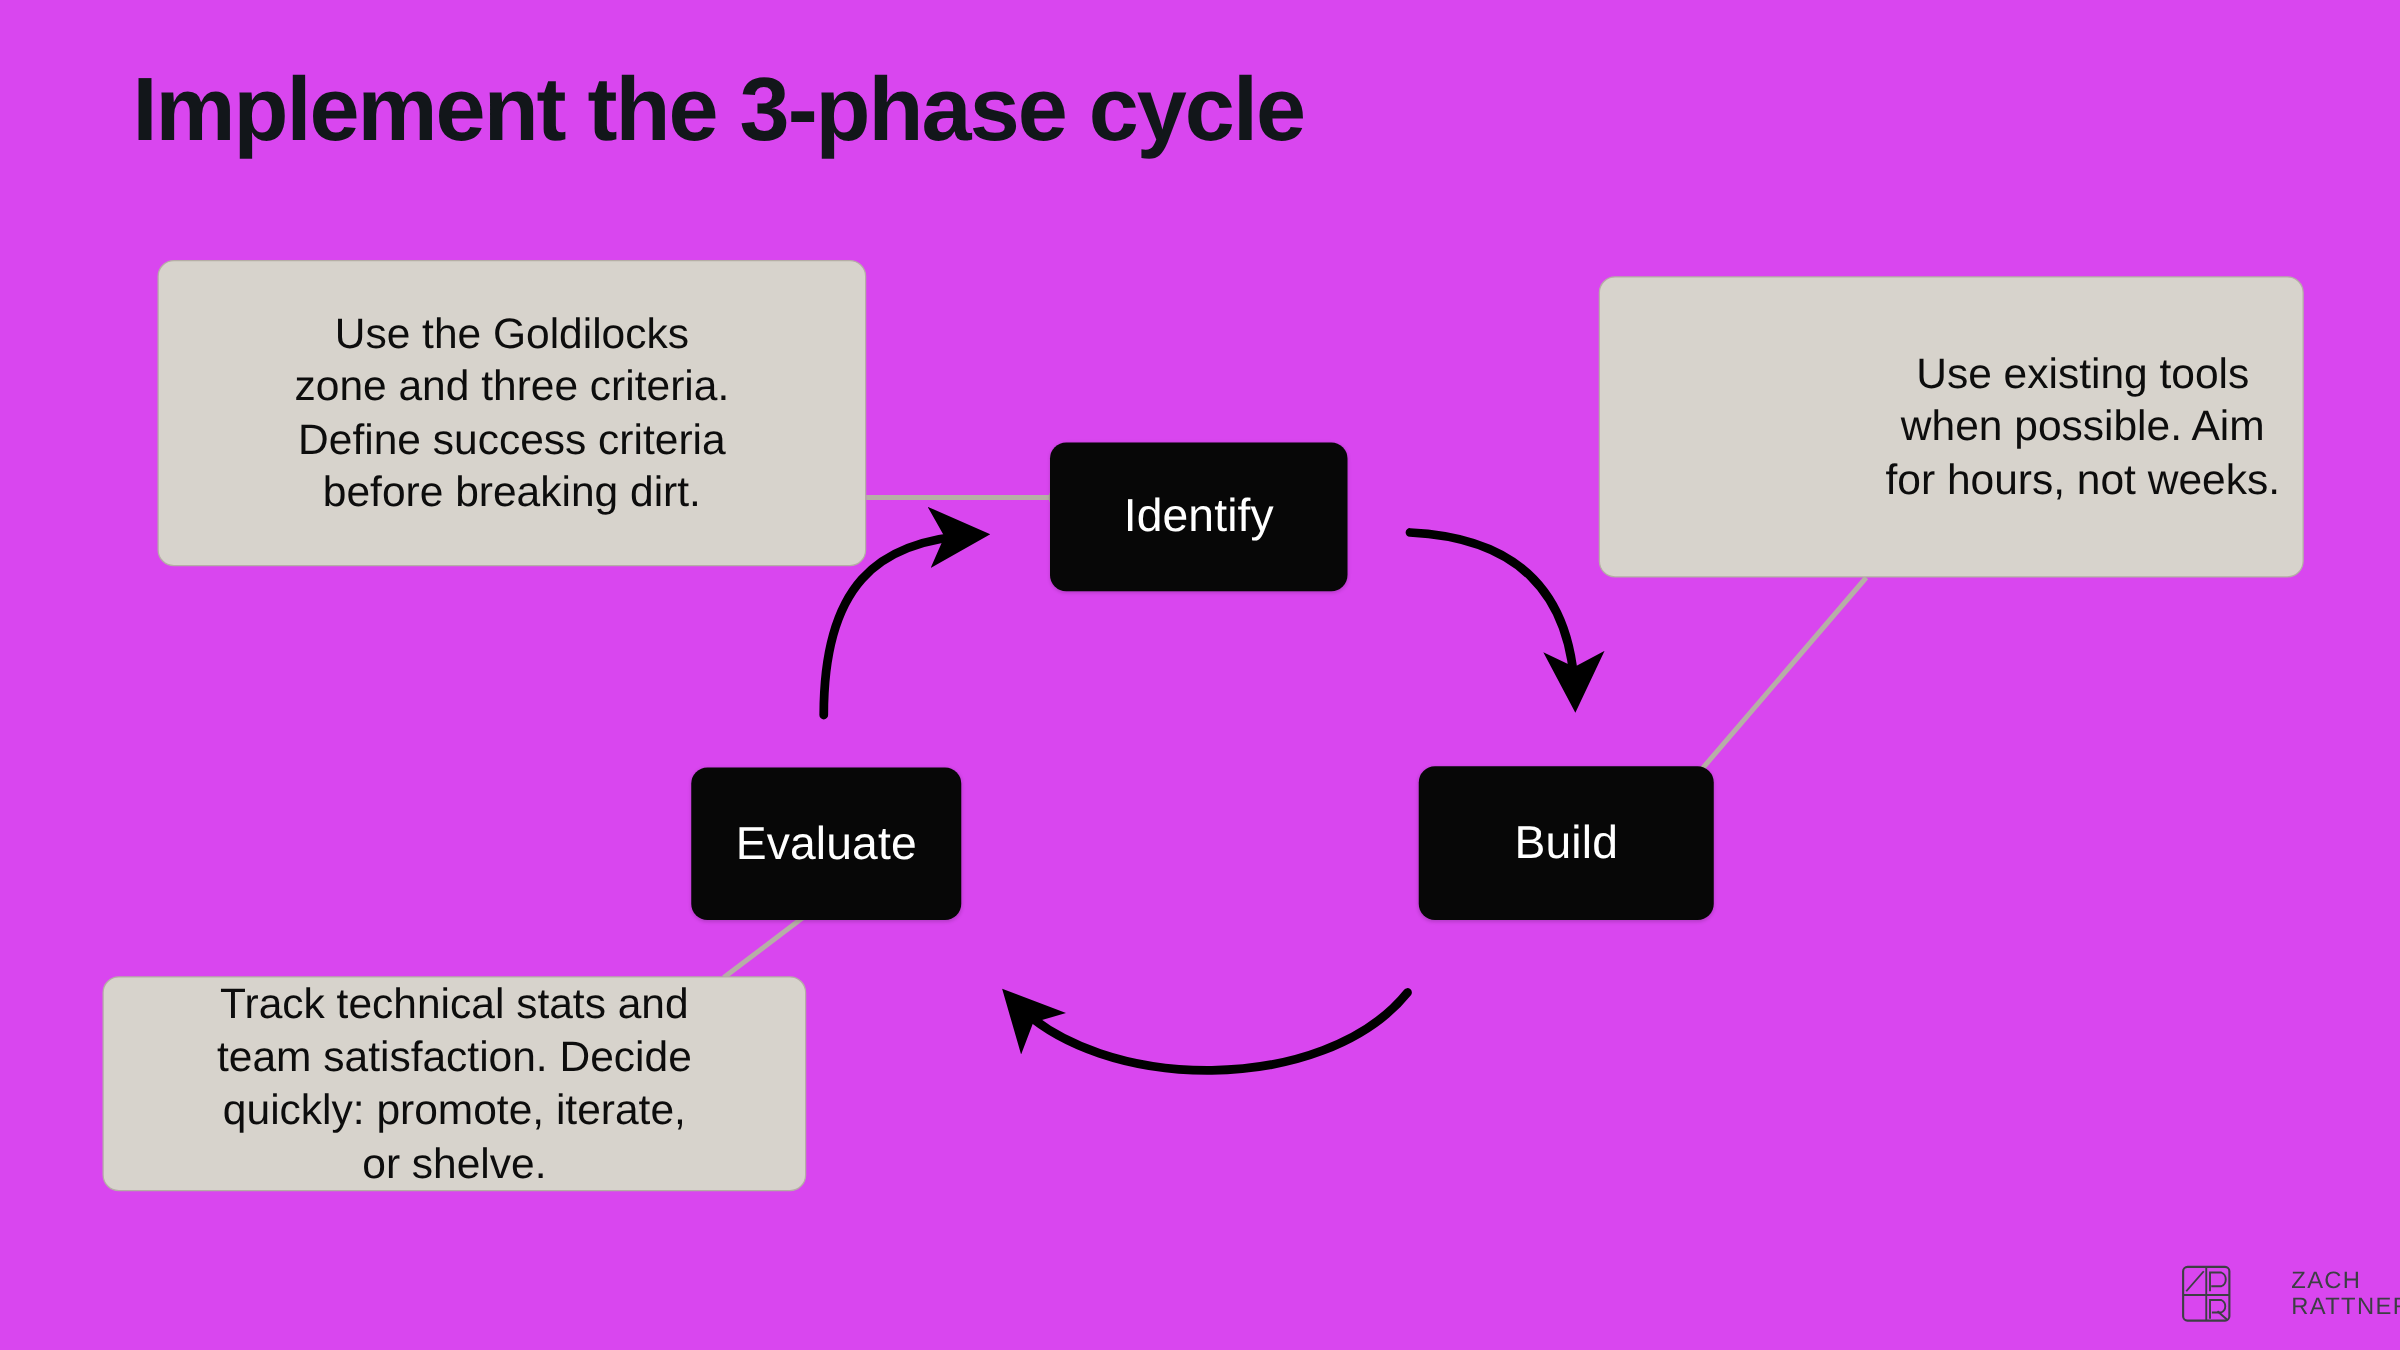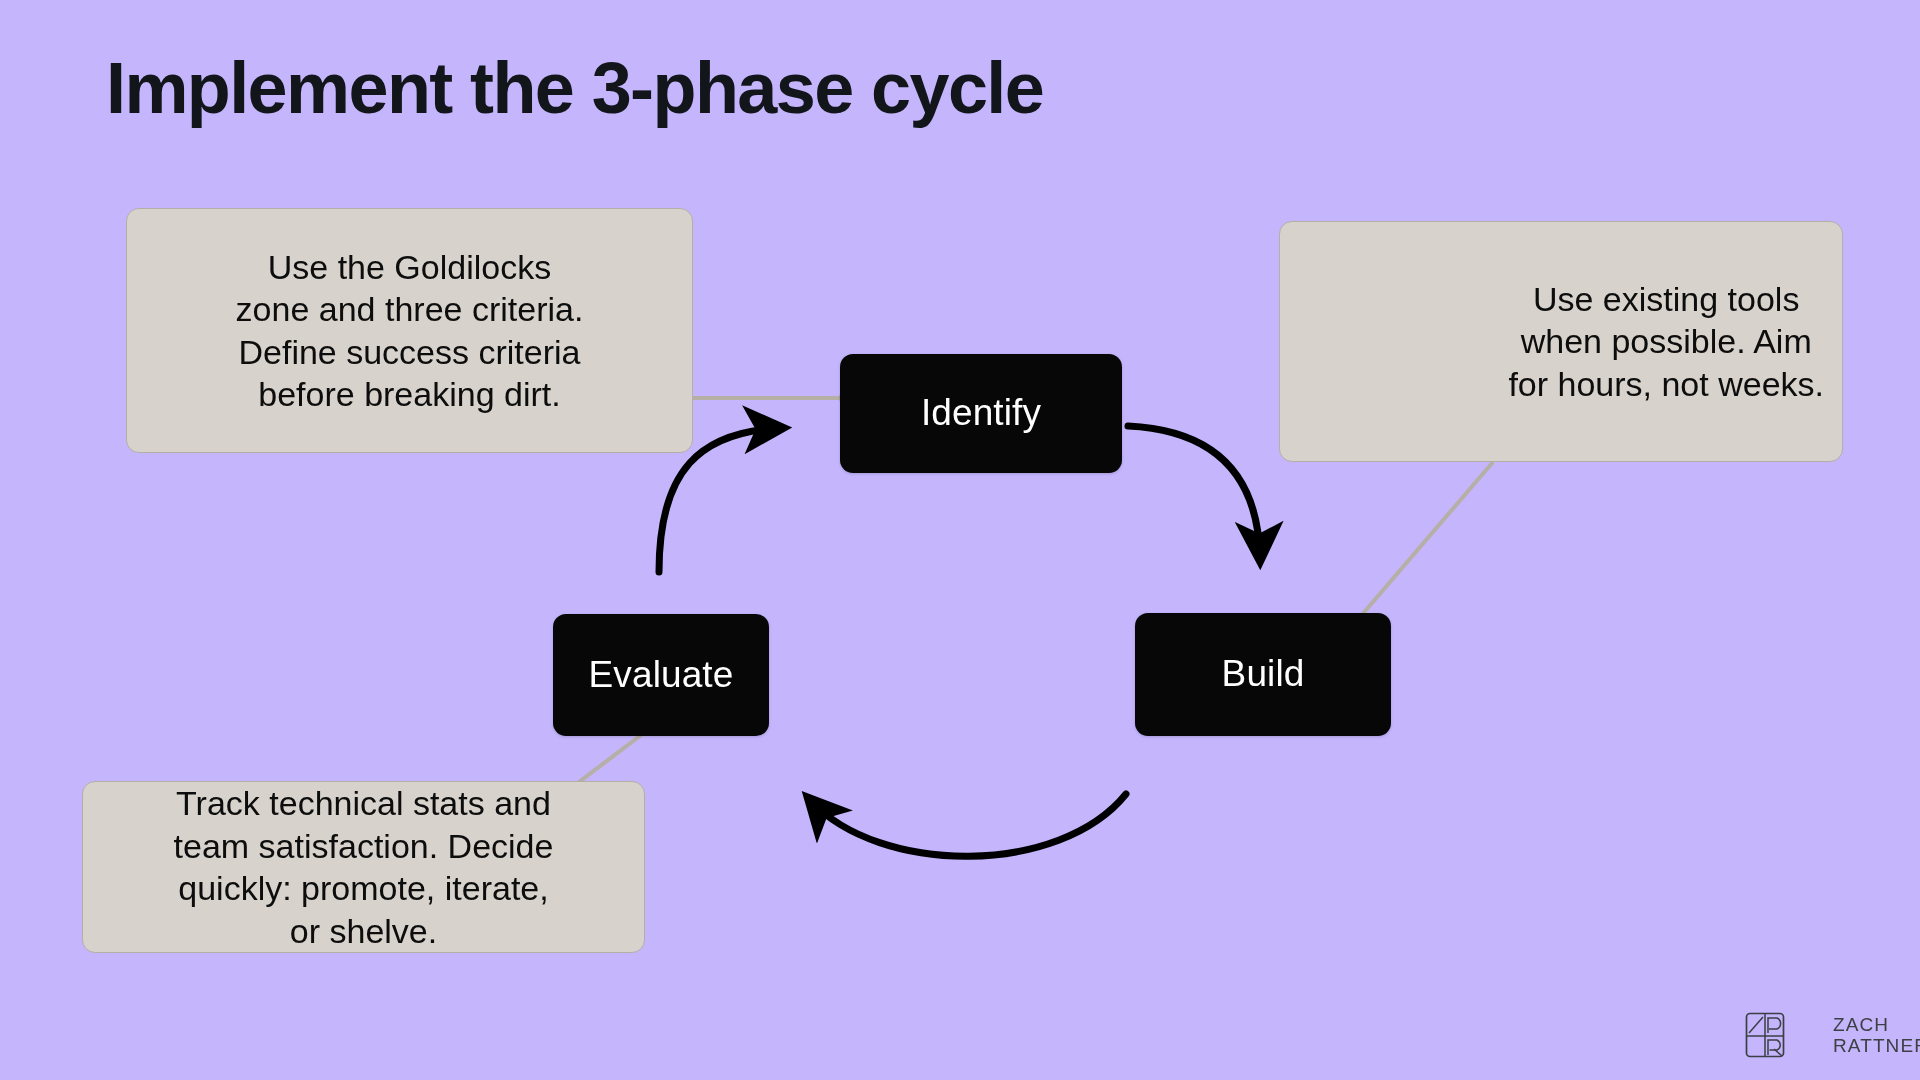--- a/index.html
+++ b/index.html
@@ -14,21 +14,21 @@
     font-family: "Liberation Sans", sans-serif;
     overflow: hidden;
     position: relative;
   }
 
   #slide {
     position: absolute;
     left: 0; top: 0;
     width: 1920px;
     height: 1080px;
-    background: #c4b5fd;
+    background: #d946ef;
   }
 
   
   #page-title {
     position: absolute;
     left: 106px;
     top: 46px;
     width: 1300px;
     font-size: 72px;
     font-weight: 700;
@@ -60,22 +60,22 @@
     font-weight: 400;
     letter-spacing: 0.1px;
     box-shadow: 0 1px 3px rgba(0,0,0,0.16);
   }
   .phase-node .node-label {
     display: block;
     line-height: 1;
     transform: translateY(-1px);
   }
 
-  #node-identify { left: 840px;  top: 354px; width: 282px; height: 119px; }
-  #node-build    { left: 1135px; top: 613px; width: 256px; height: 123px; }
+  #node-identify { left: 840px;  top: 354px; width: 238px; height: 119px; }
+  #node-build    { left: 1135px; top: 613px; width: 236px; height: 123px; }
   #node-evaluate { left: 553px;  top: 614px; width: 216px; height: 122px; }
 
   
   .callout {
     position: absolute;
     background: #d7d3cc;
     border: 1.6px solid #b5aea5;
     border-radius: 13px;
     color: #0d0d0d;
     font-size: 33px;

